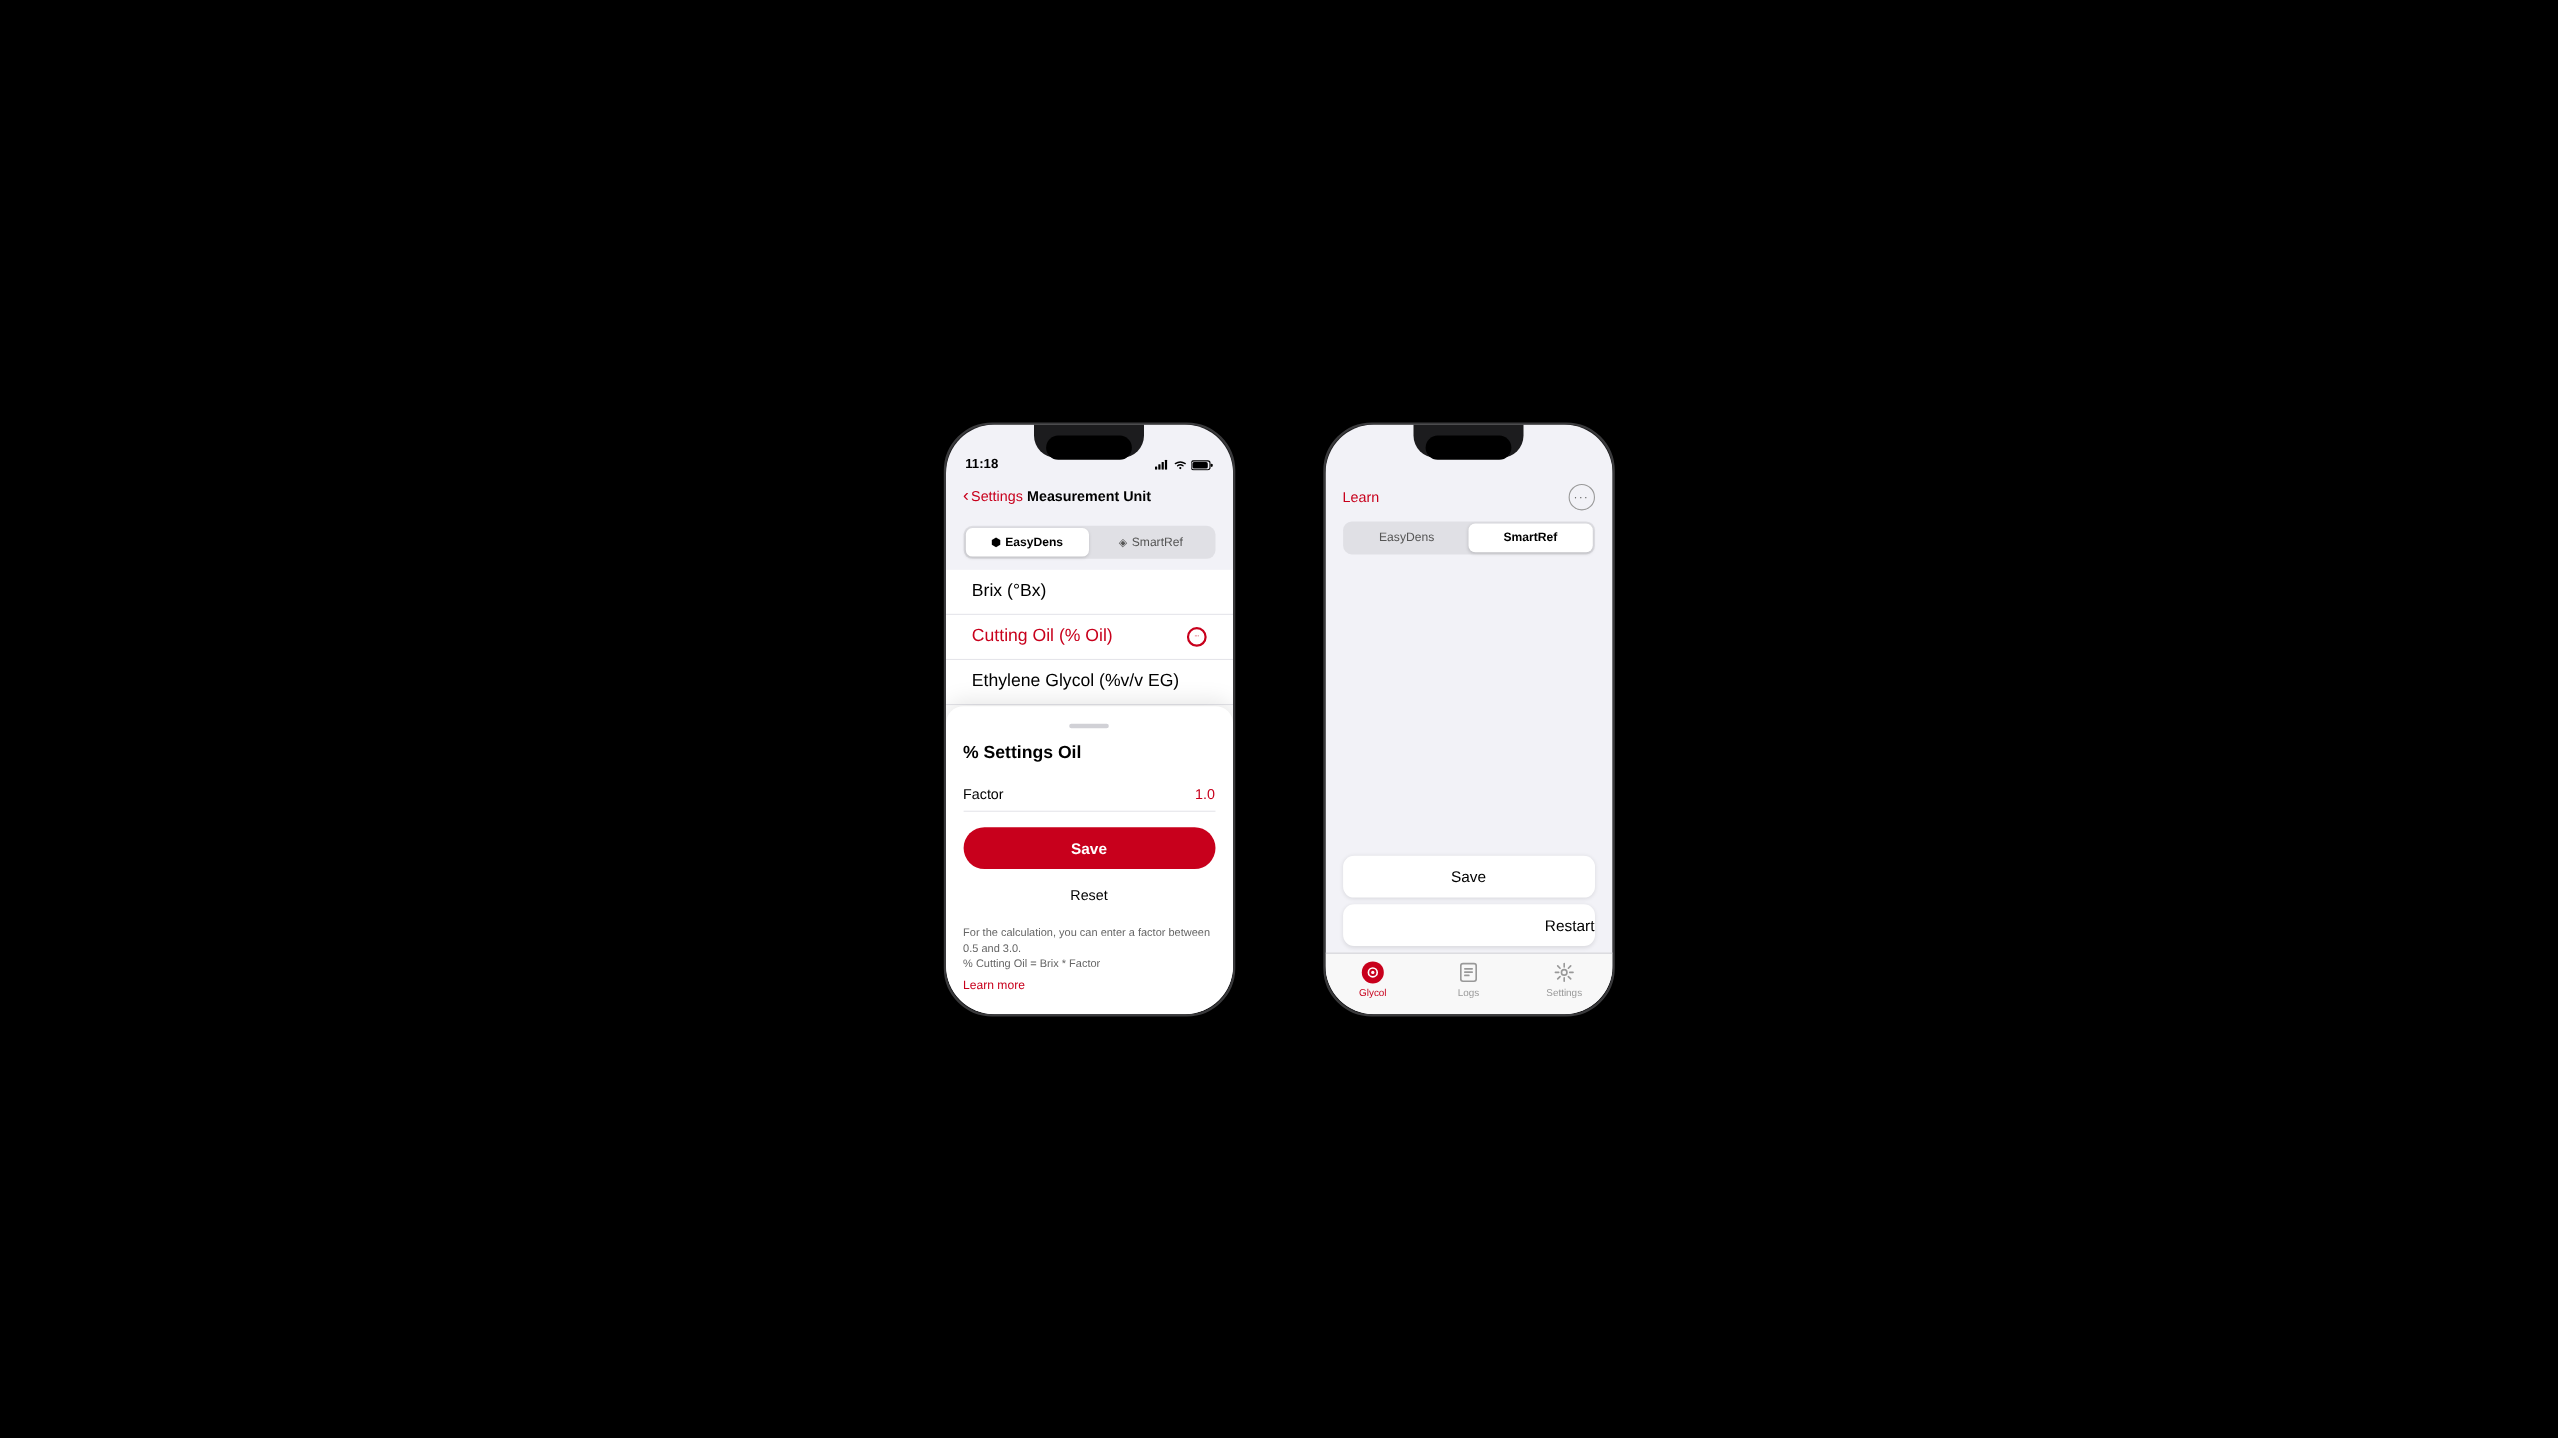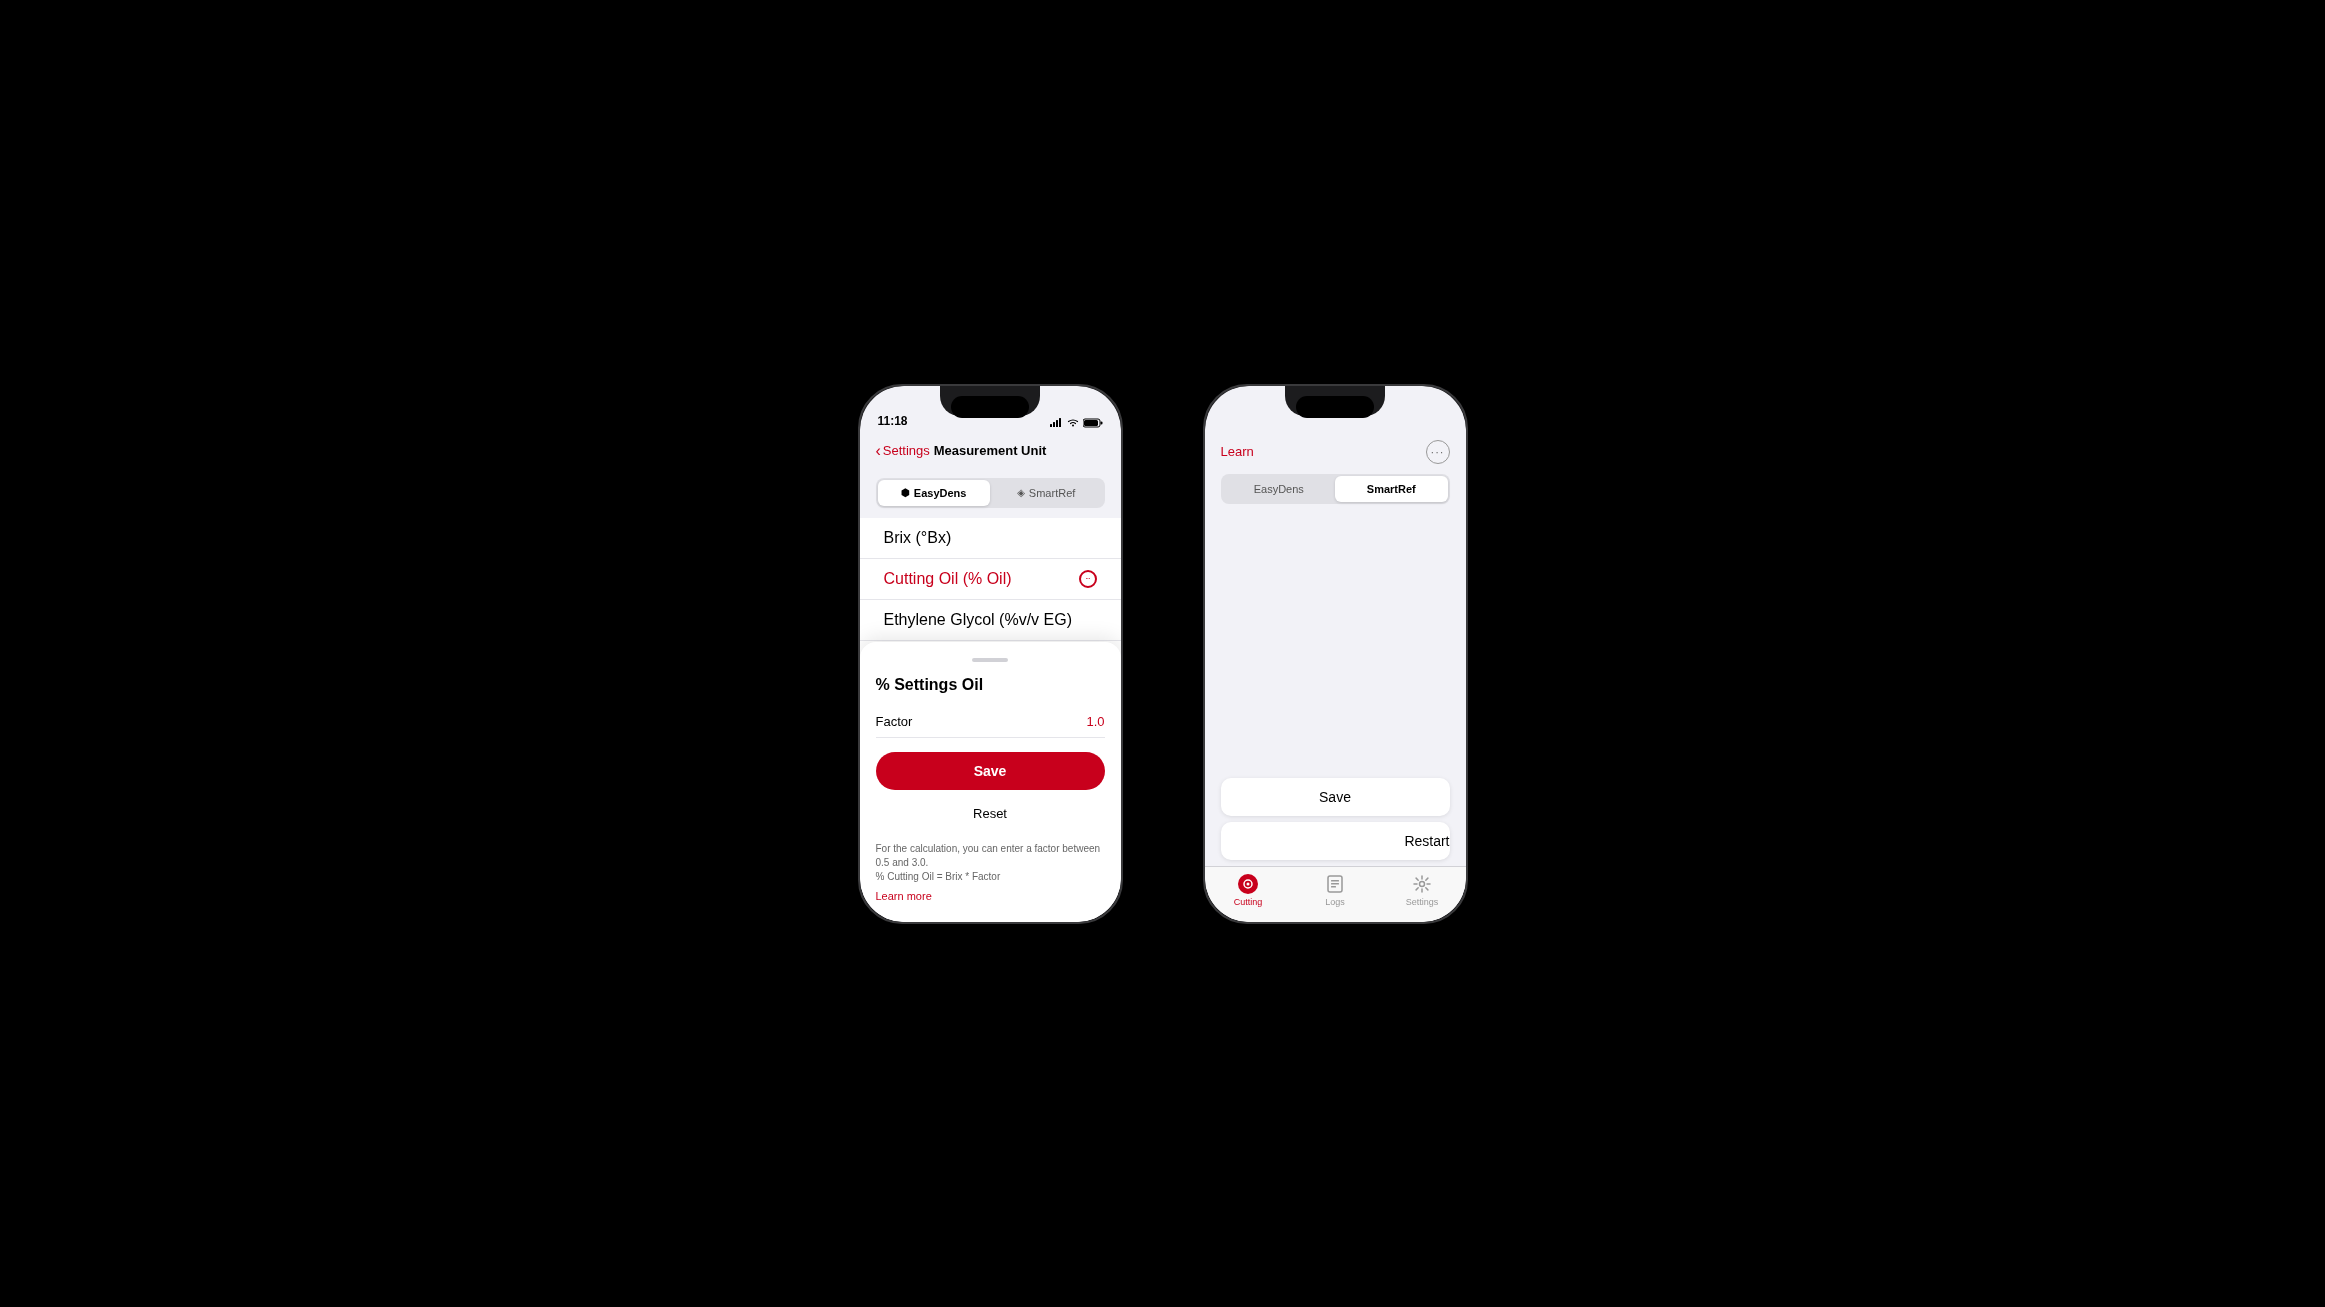--- a/index.html
+++ b/index.html
@@ -610,21 +610,21 @@
 
     <div class="tab-bar">
       <div class="tab-item">
         <div class="tab-icon">
           <svg width="22" height="22" viewBox="0 0 22 22">
             <circle cx="11" cy="11" r="10" fill="#c8001c"></circle>
             <circle cx="11" cy="11" r="4" fill="none" stroke="#fff" stroke-width="1.5"></circle>
             <circle cx="11" cy="11" r="1.5" fill="#fff"></circle>
           </svg>
         </div>
-        <span class="tab-label active">Cutting</span>
+        <span class="tab-label active">Glycol</span>
       </div>
       <div class="tab-item">
         <div class="tab-icon">
           <svg width="20" height="20" viewBox="0 0 20 20">
             <rect x="3" y="2" width="14" height="16" rx="2" fill="none" stroke="#999" stroke-width="1.5"></rect>
             <rect x="6" y="6" width="8" height="1.5" rx="0.5" fill="#999"></rect>
             <rect x="6" y="9" width="8" height="1.5" rx="0.5" fill="#999"></rect>
             <rect x="6" y="12" width="5" height="1.5" rx="0.5" fill="#999"></rect>
           </svg>
         </div>

